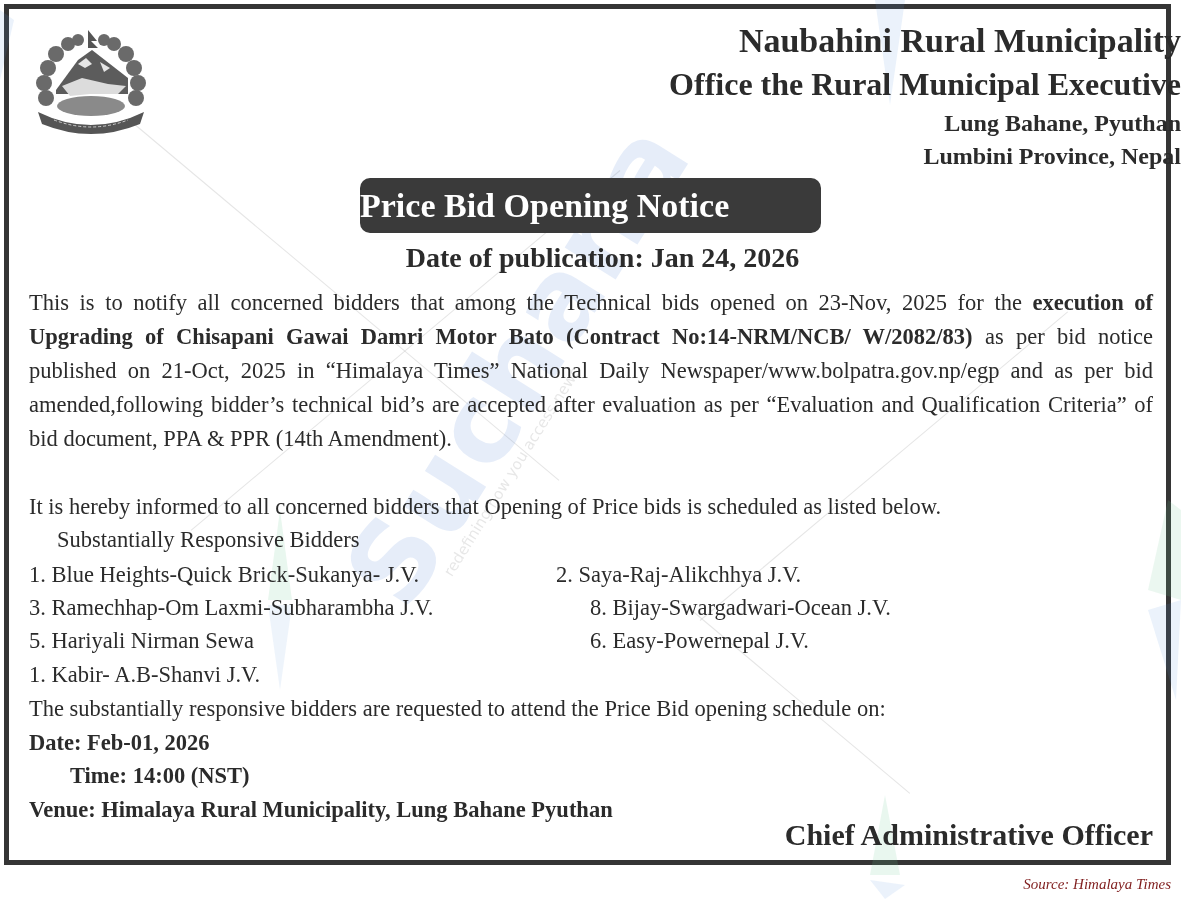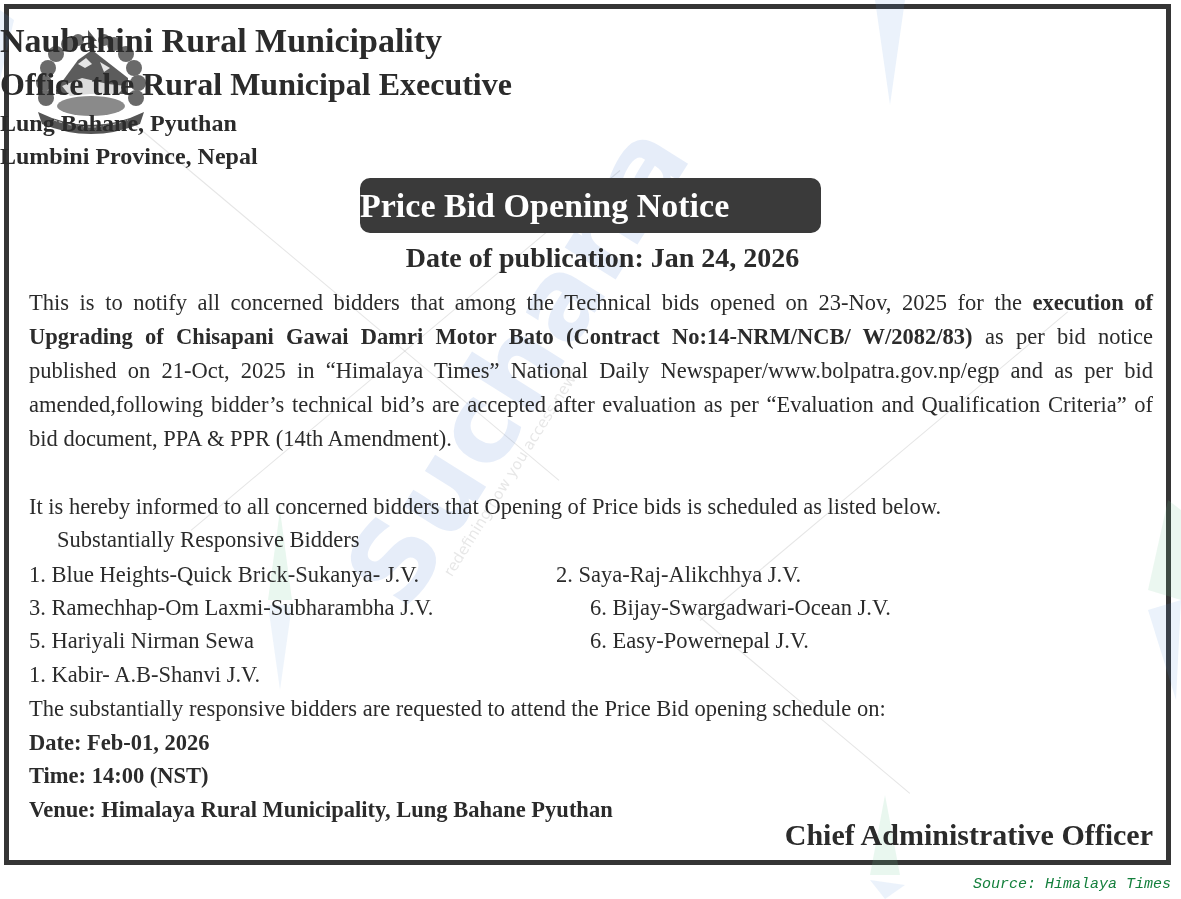--- a/index.html
+++ b/index.html
@@ -21,21 +21,21 @@
   .wm-tag {
     position: absolute; font-family: "DejaVu Sans", sans-serif; font-size: 15px;
     color: rgba(120,120,120,0.18); transform: rotate(-58deg); transform-origin: left top;
     left: 440px; top: 570px;
   }
   .wm-line { position: absolute; height: 1px; background: rgba(180,180,180,0.35); transform-origin: left center; }
   .wm-shard { position: absolute; }
 
   .emblem { position: absolute; left: 30px; top: 28px; width: 122px; height: 108px; }
 
-  .header { position: absolute; left: 0; width: 1181px; text-align: left; font-weight: bold; }
+  .header { position: absolute; left: 0; width: 1181px; text-align: right; font-weight: bold; }
   .h1 { top: 22px; font-size: 34px; }
   .h2 { top: 66px; font-size: 32px; }
   .h3 { top: 110px; font-size: 24px; }
   .h4 { top: 143px; font-size: 24px; }
 
   .banner {
     position: absolute; left: 360px; top: 178px; width: 461px; height: 55px;
     background: #3a3a3a; border-radius: 10px; color: #ffffff; text-align: left;
     font-weight: bold; font-size: 34px; line-height: 55px;
   }
@@ -49,22 +49,22 @@
     font-size: 22.5px; line-height: 34px; text-align: justify;
   }
   .body-para b { font-weight: bold; }
   .line { position: absolute; left: 29px; font-size: 22.5px; line-height: 34px; white-space: nowrap; text-align: center; }
   .bold { font-weight: bold; }
 
   .signoff {
     position: absolute; right: 28px; top: 818px; font-weight: bold; font-size: 30px; text-align: center;
   }
   .source {
-    position: absolute; right: 10px; top: 876px; font-family: Liberation Mono, monospace;
-    font-style: italic; font-size: 15px; color: #15803d;
+    position: absolute; right: 10px; top: 876px; font-family: Liberation Serif, serif;
+    font-style: italic; font-size: 15px; color: #7f1d1d;
   }
 </style>
 </head>
 <body>
 
 <div class="frame"></div>
 
 <div class="watermark" style="left:0;top:0;width:1181px;height:899px;">
   <div class="wm-line" style="left:130px;top:120px;width:560px;transform:rotate(40deg);"></div>
   <div class="wm-line" style="left:620px;top:170px;width:560px;transform:rotate(140deg);"></div>
@@ -126,24 +126,24 @@
 <div class="pubdate">Date of publication:  Jan 24, 2026</div>
 
 <div class="body-para"><span>This is to notify all concerned bidders that among the Technical bids opened on 23-Nov, 2025 for the </span><b>execution of Upgrading of Chisapani Gawai Damri Motor Bato (Contract No:14-NRM/NCB/ W/2082/83)</b><span> as per bid notice published on 21-Oct, 2025 in “Himalaya Times” National Daily Newspaper/www.bolpatra.gov.np/egp and as per bid amended,following bidder’s technical bid’s are accepted after evaluation as per “Evaluation and Qualification Criteria” of bid document, PPA &amp; PPR (14th Amendment).</span></div>
 
 <div class="line" style="top:490px;">It is hereby informed to all concerned bidders that Opening of Price bids is scheduled as listed below.</div>
 <div class="line" style="top:523px;margin-left:28px;">Substantially Responsive Bidders</div>
 
 <div class="line" style="top:558px;">1. Blue Heights-Quick Brick-Sukanya- J.V.</div>
 <div class="line" style="top:558px;left:556px;">2. Saya-Raj-Alikchhya J.V.</div>
 <div class="line" style="top:591px;">3. Ramechhap-Om Laxmi-Subharambha J.V.</div>
-<div class="line" style="top:591px;left:590px;">6. Bijay-Swargadwari-Ocean J.V.</div>
+<div class="line" style="top:591px;left:590px;">8. Bijay-Swargadwari-Ocean J.V.</div>
 <div class="line" style="top:624px;">5. Hariyali Nirman Sewa</div>
 <div class="line" style="top:624px;left:590px;">6. Easy-Powernepal J.V.</div>
 <div class="line" style="top:658px;">1. Kabir- A.B-Shanvi  J.V.</div>
 
 <div class="line" style="top:692px;">The substantially responsive bidders are requested to attend the Price Bid opening schedule on:</div>
 <div class="line bold" style="top:726px;">Date: Feb-01, 2026</div>
-<div class="line bold" style="top:759px;">Time: 14:00 (NST)</div>
+<div class="line bold" style="top:759px;margin-left:41px;">Time: 14:00 (NST)</div>
 <div class="line bold" style="top:793px;">Venue: Himalaya Rural Municipality, Lung Bahane Pyuthan</div>
 
 <div class="signoff">Chief Administrative Officer</div>
 <div class="source">Source: Himalaya Times</div>
 
 </body></html>

